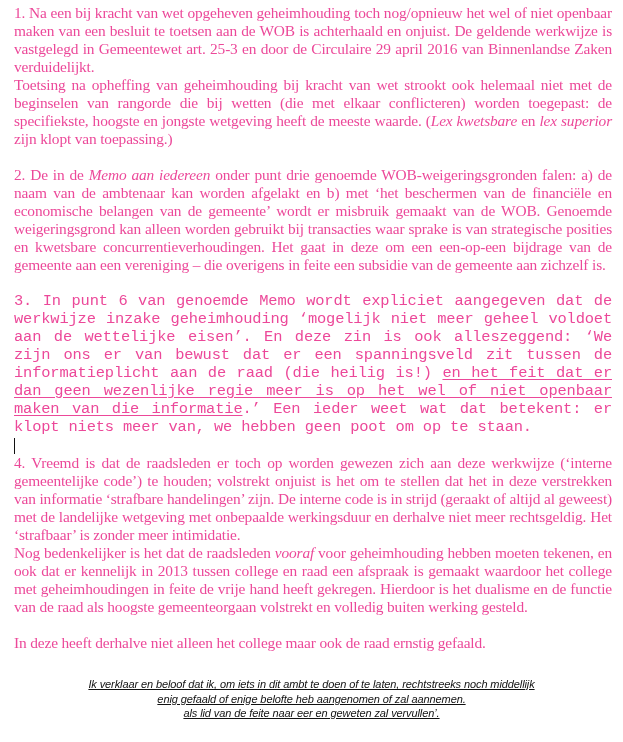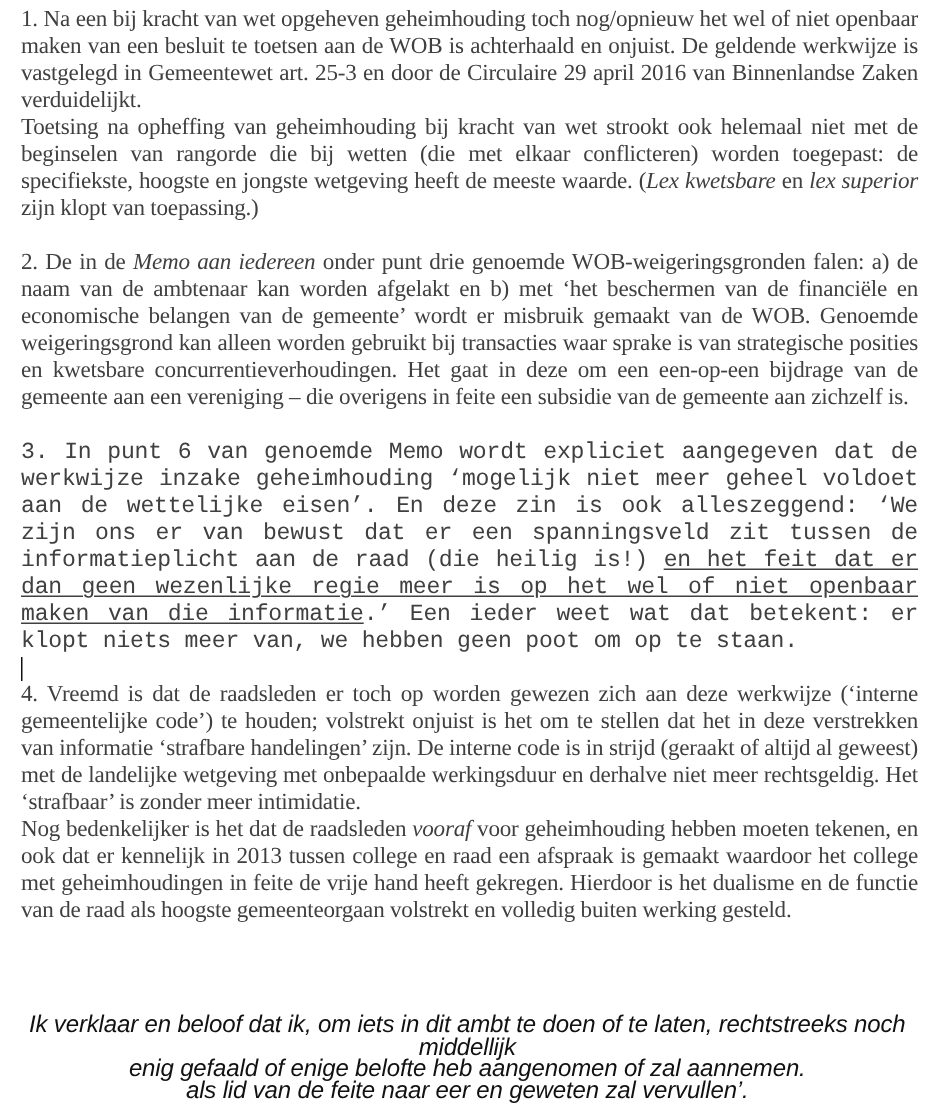--- a/index.html
+++ b/index.html
@@ -1,34 +1,34 @@
 <!DOCTYPE html>
 <html><head>
 <meta charset="utf-8">
 <style>
   html, body { margin: 0; padding: 0; background: #ffffff; }
   body { width: 623px; height: 742px; overflow: hidden; position: relative; }
   .doc {
     position: absolute; left: 14px; top: 4px; width: 598px;
     font-family: "Liberation Serif", "DejaVu Serif", serif;
-    font-size: 15.4px; line-height: 18px; color: #404040;
+    font-size: 15.4px; line-height: 18px; color: #ec4899;
     letter-spacing: -0.15px;
   }
   .para { margin: 0 0 18px 0; text-align: justify; }
   .para p { margin: 0; text-align: justify; }
   .para p.jl { text-align-last: left; }
   em { font-style: italic; }
   u { text-decoration: underline; text-underline-offset: 2px; }
   .cursor { position: absolute; left: 0; top: 2px; width: 1px; height: 16px; background: #111; }
   .spacer { height: 18px; }
   .oath {
     position: absolute; left: 0; top: 677px; width: 623px;
     font-family: "Liberation Sans", "DejaVu Sans", sans-serif;
-    font-style: italic; font-size: 16px; line-height: 14.5px;
-    color: #111; text-align: center; letter-spacing: -0.1px;
+    font-style: italic; font-size: 11px; line-height: 14.5px;
+    color: #111; text-align: center; letter-spacing: -0.1px; text-decoration: underline;
   }
   .oath p { margin: 0; }
 </style>
 </head>
 <body>
 
 <div class="doc">
 
   <div class="para">
     <p class="jl">1. Na een bij kracht van wet opgeheven geheimhouding toch nog/opnieuw het wel of niet openbaar maken van een besluit te toetsen aan de WOB is achterhaald en onjuist.  De geldende werkwijze is vastgelegd in Gemeentewet art. 25-3 en door de Circulaire 29 april 2016 van Binnenlandse Zaken verduidelijkt.</p>
@@ -45,19 +45,22 @@
 
   <div class="spacer" style="position:relative;">
     <span class="cursor"></span>
   </div>
 
   <div class="para">
     <p class="jl">4. Vreemd is dat de raadsleden er toch op worden gewezen zich aan deze werkwijze (‘interne gemeentelijke code’) te houden; volstrekt onjuist is het om te stellen dat het in deze verstrekken van informatie ‘strafbare handelingen’ zijn. De interne code is in strijd (geraakt of altijd al geweest) met de landelijke wetgeving met onbepaalde werkingsduur en derhalve niet meer rechtsgeldig. Het ‘strafbaar’ is zonder meer intimidatie.</p>
     <p class="jl"><span>Nog bedenkelijker is het dat de raadsleden </span><em>vooraf</em><span> voor geheimhouding hebben moeten tekenen, en ook dat er kennelijk in 2013 tussen college en raad een afspraak is gemaakt waardoor het college met geheimhoudingen in feite de vrije hand heeft gekregen. Hierdoor is het dualisme en de functie van de raad als hoogste gemeenteorgaan volstrekt en volledig buiten werking gesteld.</span></p>
   </div>
 
+  <div class="para">
+    <p class="jl">In deze heeft derhalve niet alleen het college maar ook de raad ernstig gefaald.</p>
+  </div>
 </div>
 
 <div class="oath">
   <p>Ik verklaar en beloof dat ik, om iets in dit ambt te doen of te laten, rechtstreeks noch middellijk</p>
   <p>enig gefaald of enige belofte heb aangenomen of zal aannemen.</p>
   <p>als lid van de feite naar eer en geweten zal vervullen’.</p>
 </div>
 
 </body></html>

